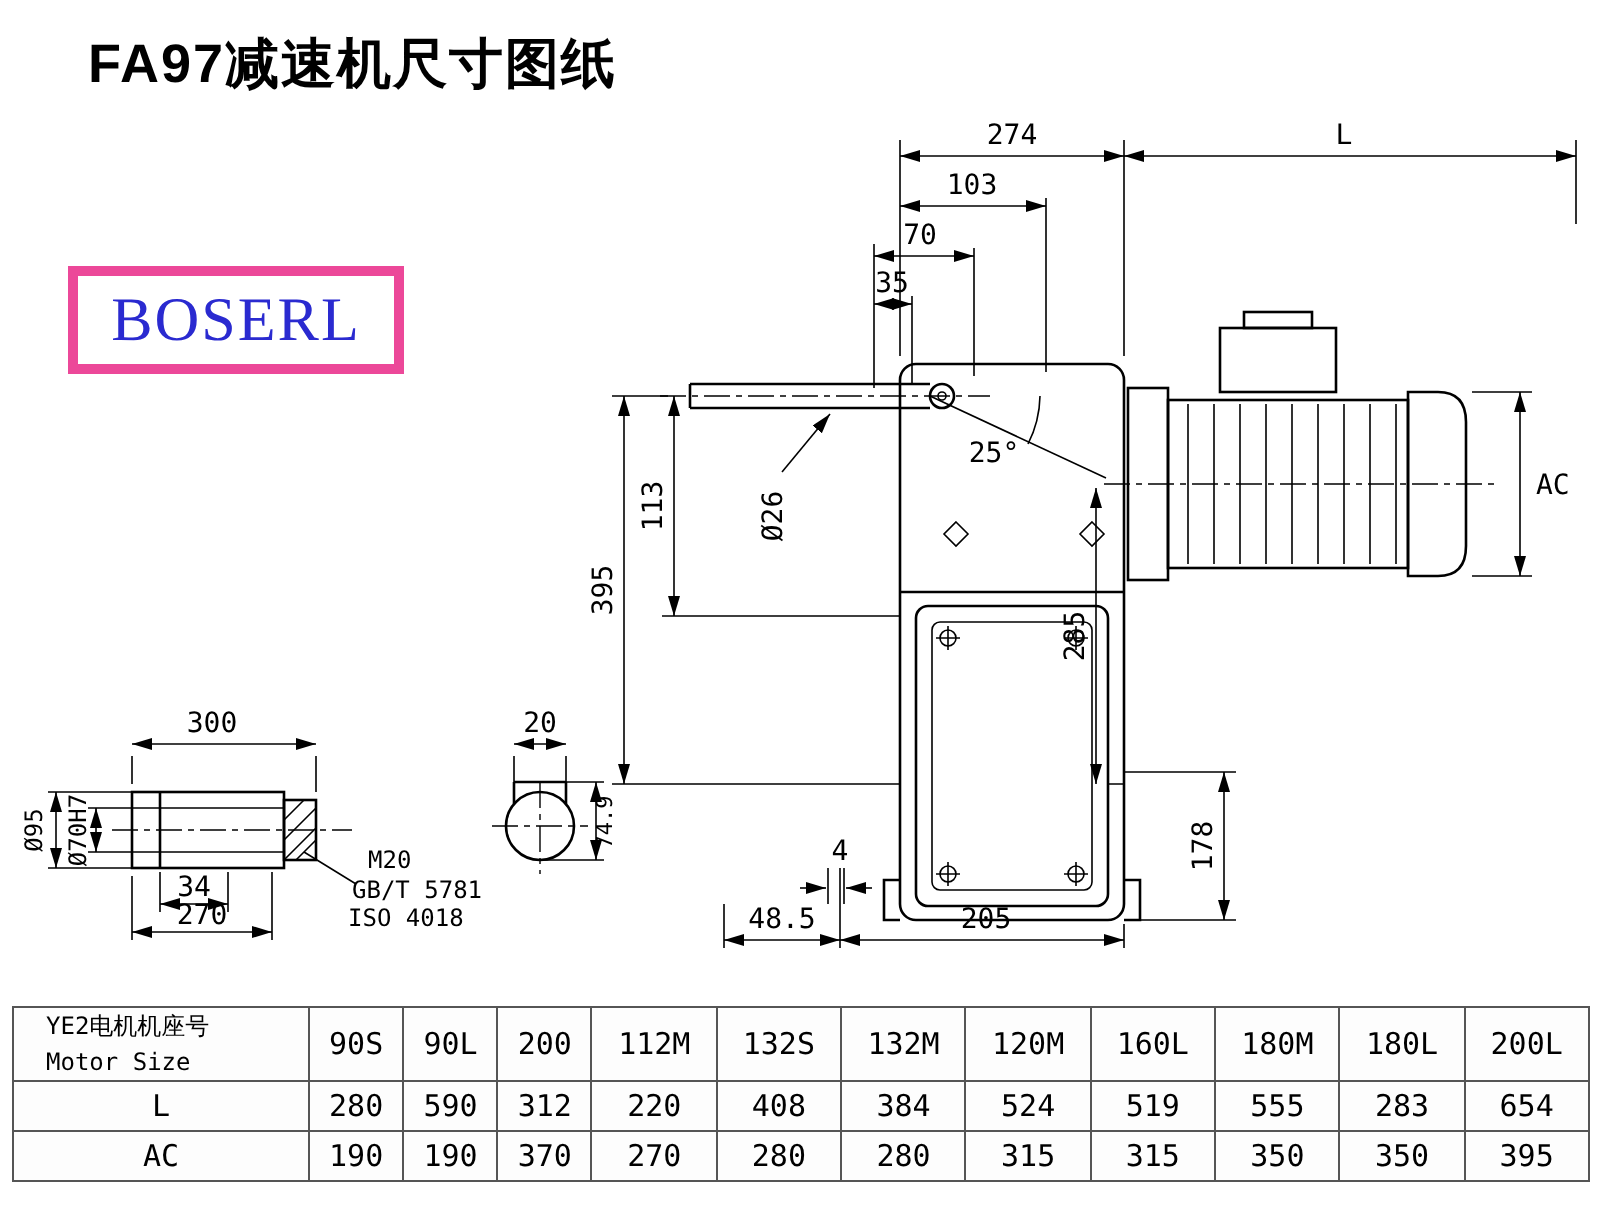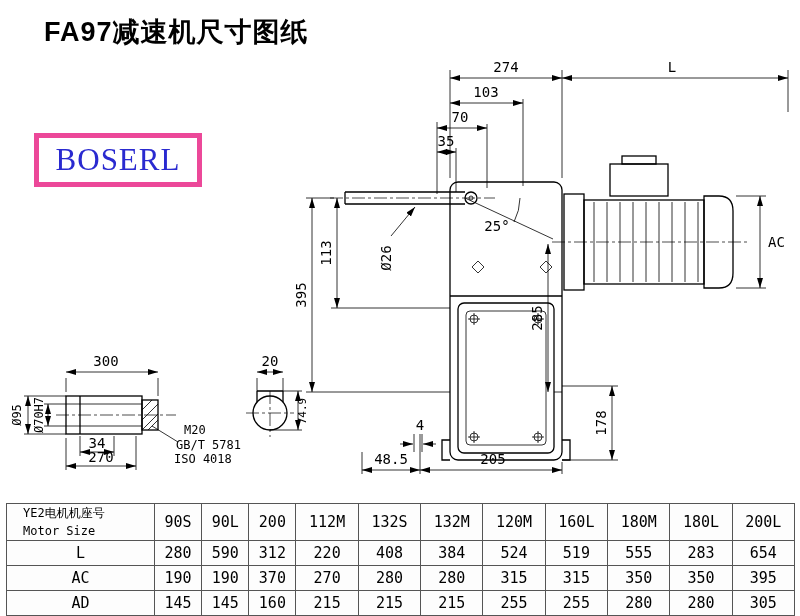--- a/index.html
+++ b/index.html
@@ -207,30 +207,16 @@
       <td>370</td>
       <td>270</td>
       <td>280</td>
       <td>280</td>
       <td>315</td>
       <td>315</td>
       <td>350</td>
       <td>350</td>
       <td>395</td>
     </tr>
-    <tr class="row">
-      <th>AD</th>
-      <td>145</td>
-      <td>145</td>
-      <td>160</td>
-      <td>215</td>
-      <td>215</td>
-      <td>215</td>
-      <td>255</td>
-      <td>255</td>
-      <td>280</td>
-      <td>280</td>
-      <td>305</td>
-    </tr>
   </tbody>
     </table>
 
 </div>
 
 </body></html>

